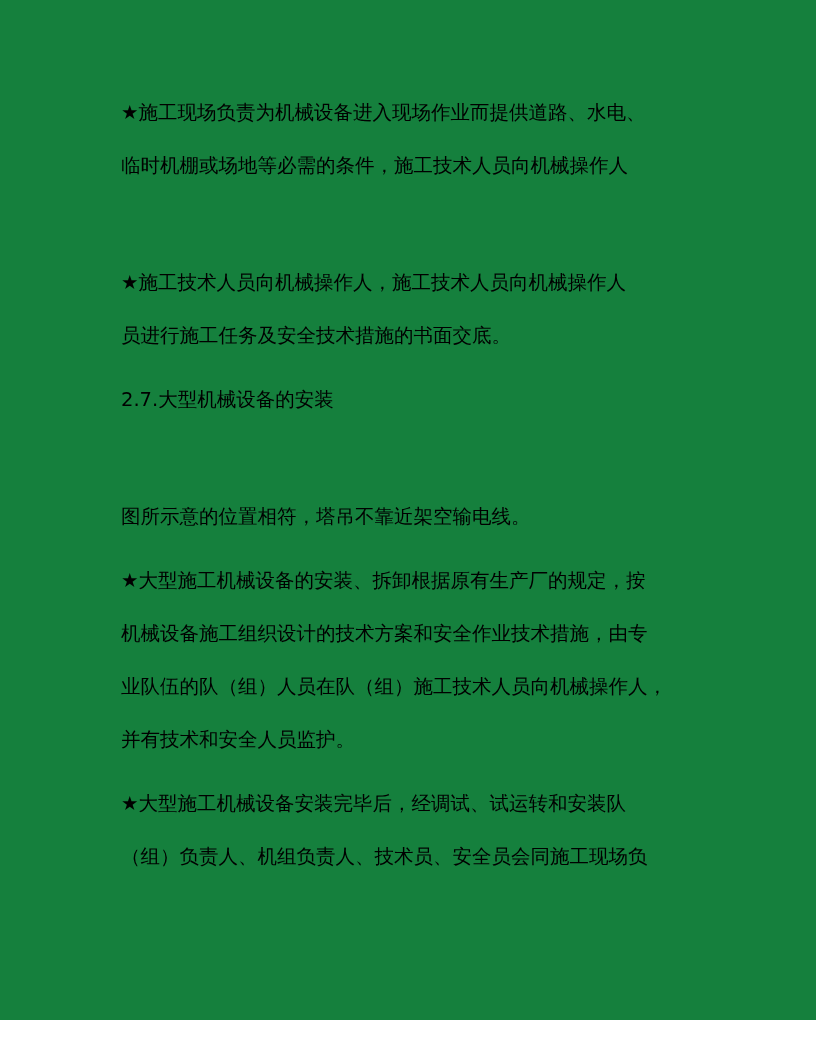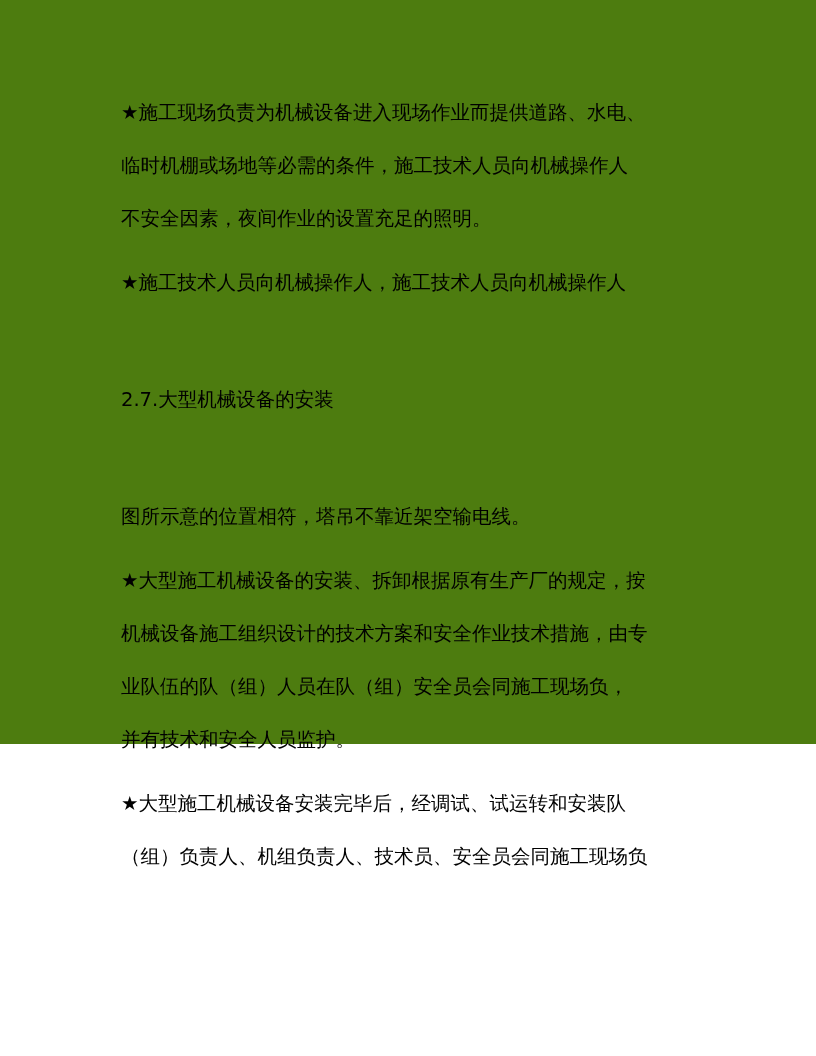--- a/index.html
+++ b/index.html
@@ -13,47 +13,47 @@
       position: relative;
       overflow: hidden;
       font-family: "DejaVu Sans", "Liberation Sans", sans-serif;
       color: #000000;
     }
     .page {
       position: absolute;
       left: 0;
       top: 0;
       width: 816px;
-      height: 744px;
-      background: #4d7c0f;
+      height: 1020px;
+      background: #15803d;
     }
     .line {
       position: absolute;
       left: 121px;
       font-size: 19.5px;
       line-height: 26px;
       white-space: nowrap;
       letter-spacing: 0px;
     }
   </style>
 </head>
 <body>
 
 <div class="page">
 
   <div class="line" style="top:100px">★施工现场负责为机械设备进入现场作业而提供道路、水电、</div>
   <div class="line" style="top:153px">临时机棚或场地等必需的条件，施工技术人员向机械操作人</div>
-  <div class="line" style="top:206px">不安全因素，夜间作业的设置充足的照明。</div>
 
   <div class="line" style="top:270px">★施工技术人员向机械操作人，施工技术人员向机械操作人</div>
+  <div class="line" style="top:323px">员进行施工任务及安全技术措施的书面交底。</div>
 
   <div class="line" style="top:387px">2.7.大型机械设备的安装</div>
 
   <div class="line" style="top:504px">图所示意的位置相符，塔吊不靠近架空输电线。</div>
 
   <div class="line" style="top:568px">★大型施工机械设备的安装、拆卸根据原有生产厂的规定，按</div>
   <div class="line" style="top:621px">机械设备施工组织设计的技术方案和安全作业技术措施，由专</div>
-  <div class="line" style="top:674px">业队伍的队（组）人员在队（组）安全员会同施工现场负，</div>
+  <div class="line" style="top:674px">业队伍的队（组）人员在队（组）施工技术人员向机械操作人，</div>
   <div class="line" style="top:727px">并有技术和安全人员监护。</div>
 
   <div class="line" style="top:791px">★大型施工机械设备安装完毕后，经调试、试运转和安装队</div>
   <div class="line" style="top:844px">（组）负责人、机组负责人、技术员、安全员会同施工现场负</div>
 </div>
 
 </body></html>

